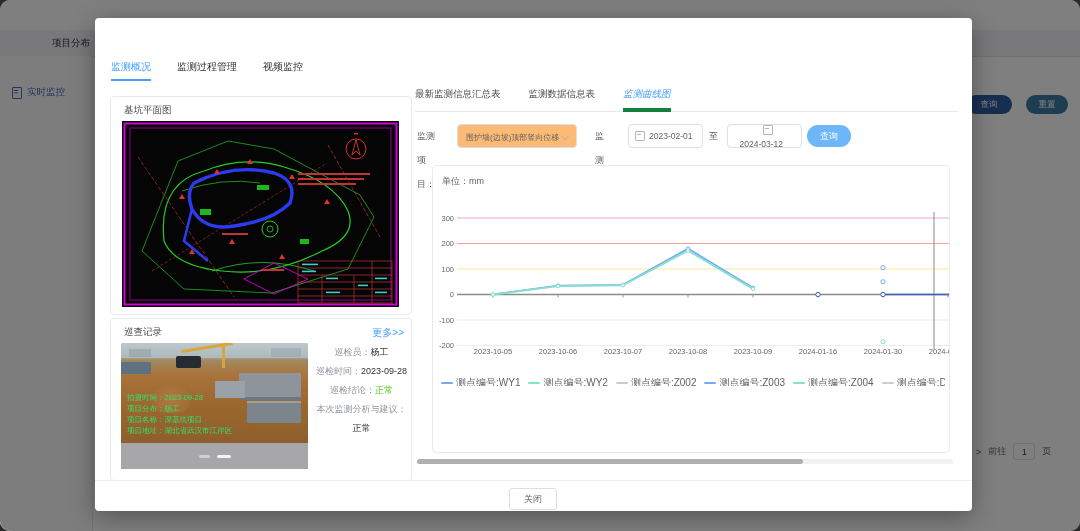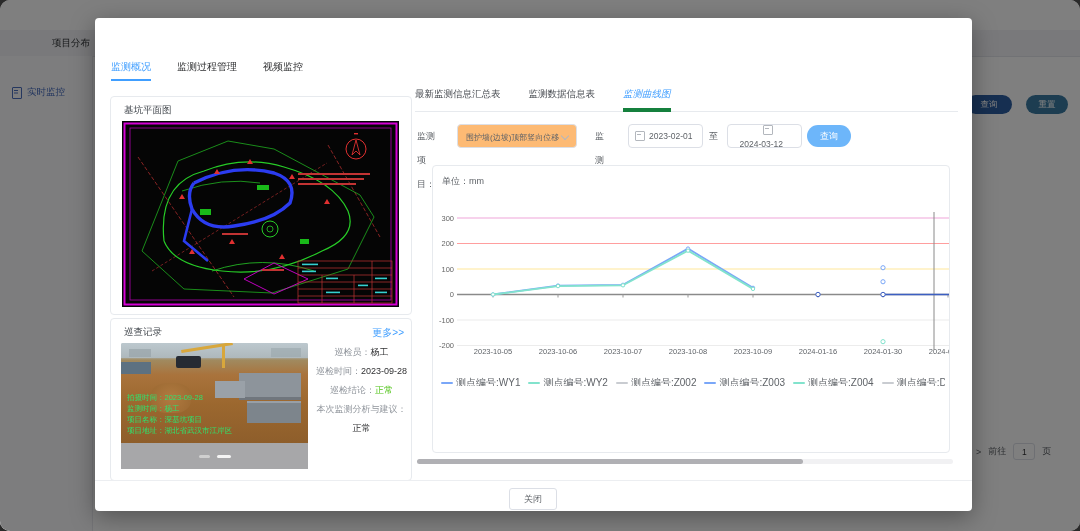--- a/index.html
+++ b/index.html
@@ -220,21 +220,21 @@
           <div class="ph" style="left:60px;top:3px;width:52px;height:3px;background:#d8a73c;transform:rotate(-9deg);"></div>
           <div class="ph" style="left:101px;top:1px;width:3px;height:24px;background:#d8a73c;"></div>
           <div class="ph" style="left:55px;top:13px;width:25px;height:12px;background:#262b33;border-radius:2px;"></div>
           <div class="ph" style="left:0px;top:19px;width:30px;height:12px;background:#5d7181;"></div>
           <div class="ph" style="left:118px;top:30px;width:62px;height:27px;background:#8d949b;box-shadow:inset 0 -3px #70767d;"></div>
           <div class="ph" style="left:126px;top:58px;width:54px;height:22px;background:#7d858c;box-shadow:inset 0 2px #989fa6;"></div>
           <div class="ph" style="left:94px;top:38px;width:30px;height:17px;background:#9aa1a8;"></div>
           <div class="ph" style="left:30px;top:40px;width:40px;height:30px;background:radial-gradient(circle,#b07a40,#9a6831);border-radius:40%;"></div>
           <div id="wm">
               <div class="wm-line">拍摄时间：2023-09-28</div>
-              <div class="wm-line">监测时间：杨工</div>
+              <div class="wm-line">项目分布：杨工</div>
               <div class="wm-line">项目名称：深基坑项目</div>
               <div class="wm-line">项目地址：湖北省武汉市江岸区</div>
             </div>
         </div>
         <div id="photo-bar">
           <span class="dot-dash" style="left:78px;width:11px;background:#cfcfcf;"></span>
           <span class="dot-dash" style="left:96px;width:14px;background:#f4f4f4;"></span>
         </div>
       </div>
       <div id="inspection-fields">

